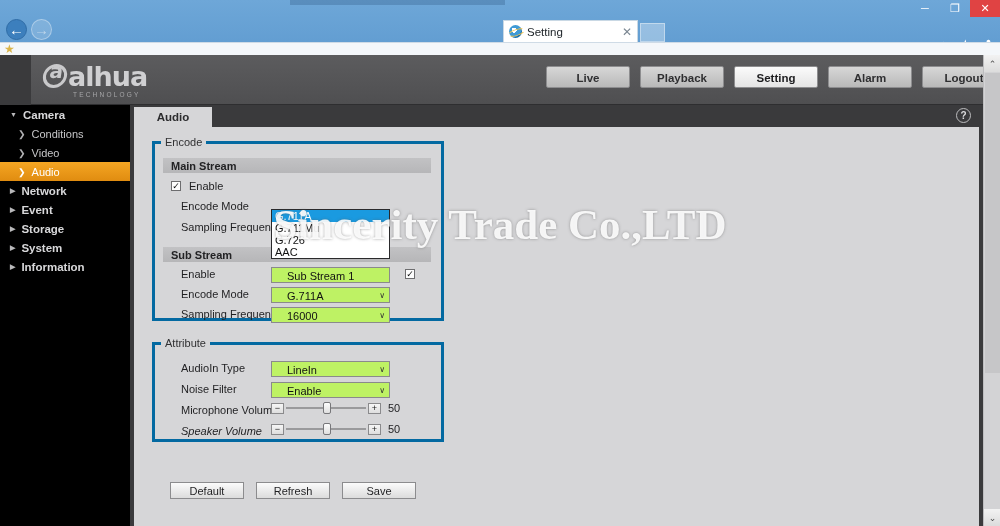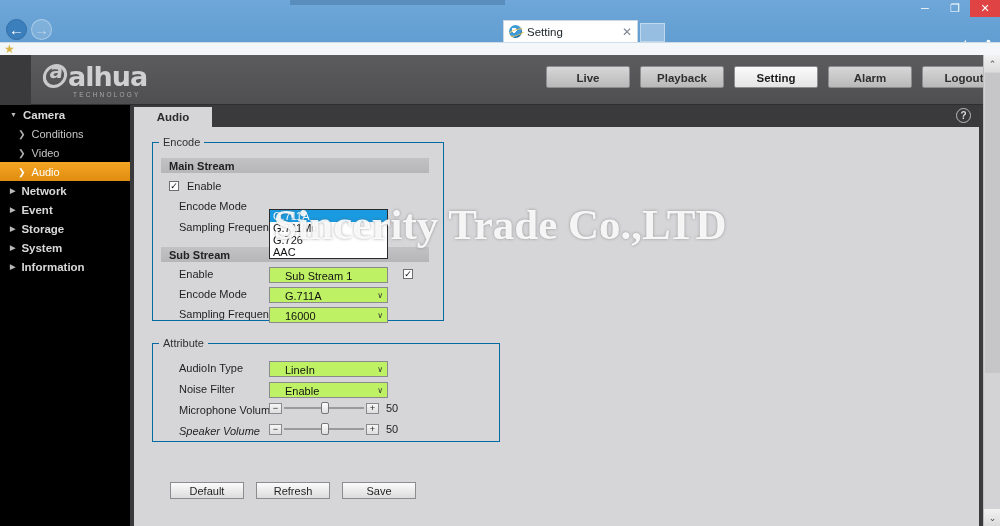--- a/index.html
+++ b/index.html
@@ -199,27 +199,27 @@
     border:1.5px solid #bdbdbf; border-radius:50%;
     color:#dcdcde; font-size:10px; font-weight:bold;
     display:flex; align-items:center; justify-content:center;
   }
   #panel{
     position:absolute; left:4px; top:22px; width:845px; height:399px;
     background:#d6d6d8;
   }
 
   fieldset.group{
-    position:absolute; border:1px solid #0369a1; background:transparent;
+    position:absolute; border:3px solid #0369a1; background:transparent;
   }
   fieldset.group > legend{
     font-size:11px; color:#303032; padding:0 4px; margin-left:6px;
   }
   #grp-encode{ left:18px; top:9px; width:292px; height:185px; }
-  #grp-attr{ left:18px; top:210px; width:348px; height:105px; }
+  #grp-attr{ left:18px; top:210px; width:292px; height:105px; }
 
   .sec-head{
     position:absolute; left:8px; width:268px; height:15px;
     background:linear-gradient(#c2c2c4,#b6b6b8);
     font-size:11px; font-weight:bold; color:#222224;
     display:flex; align-items:center; padding-left:8px;
   }
   .row{ position:absolute; display:flex; align-items:center; }
   .lbl{ font-size:11px; color:#1f1f21; }
   .selbox{

